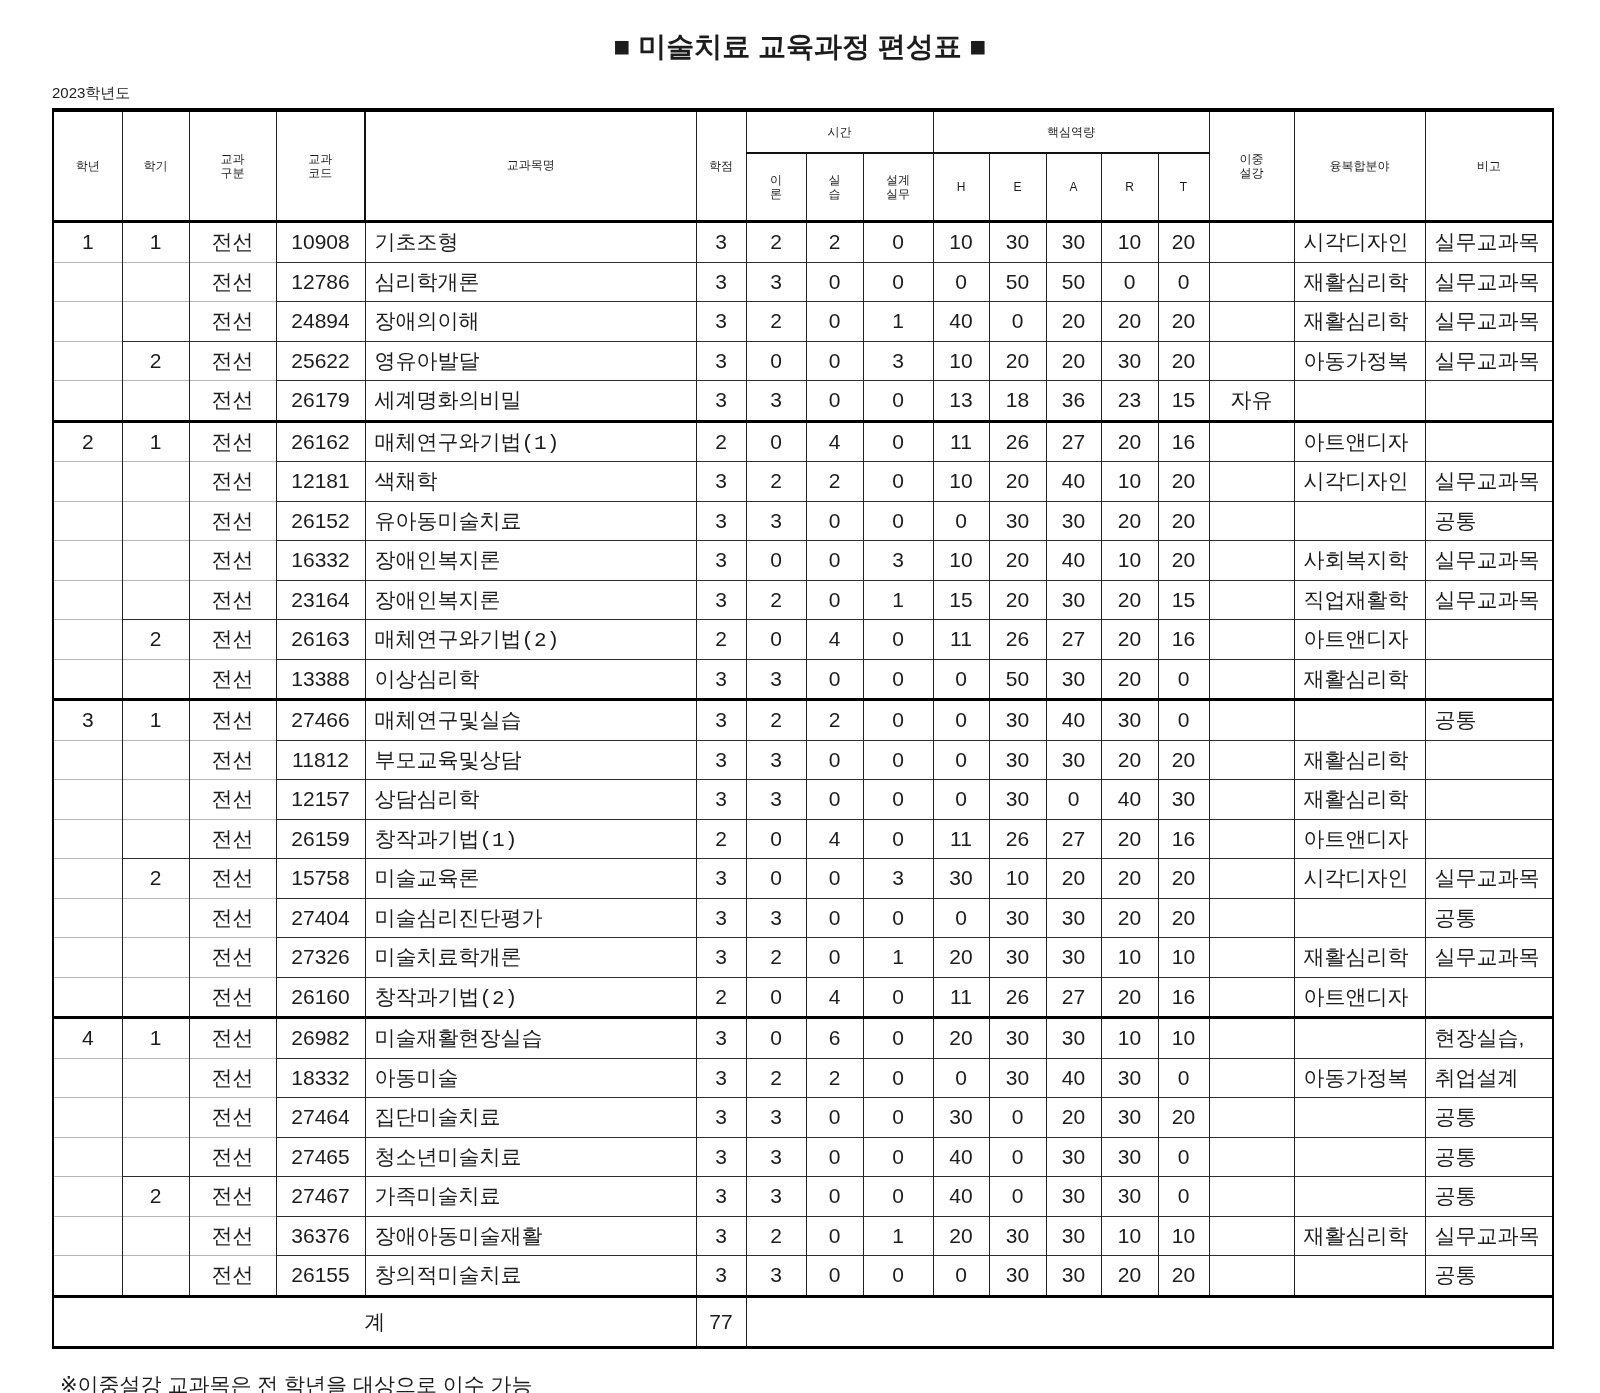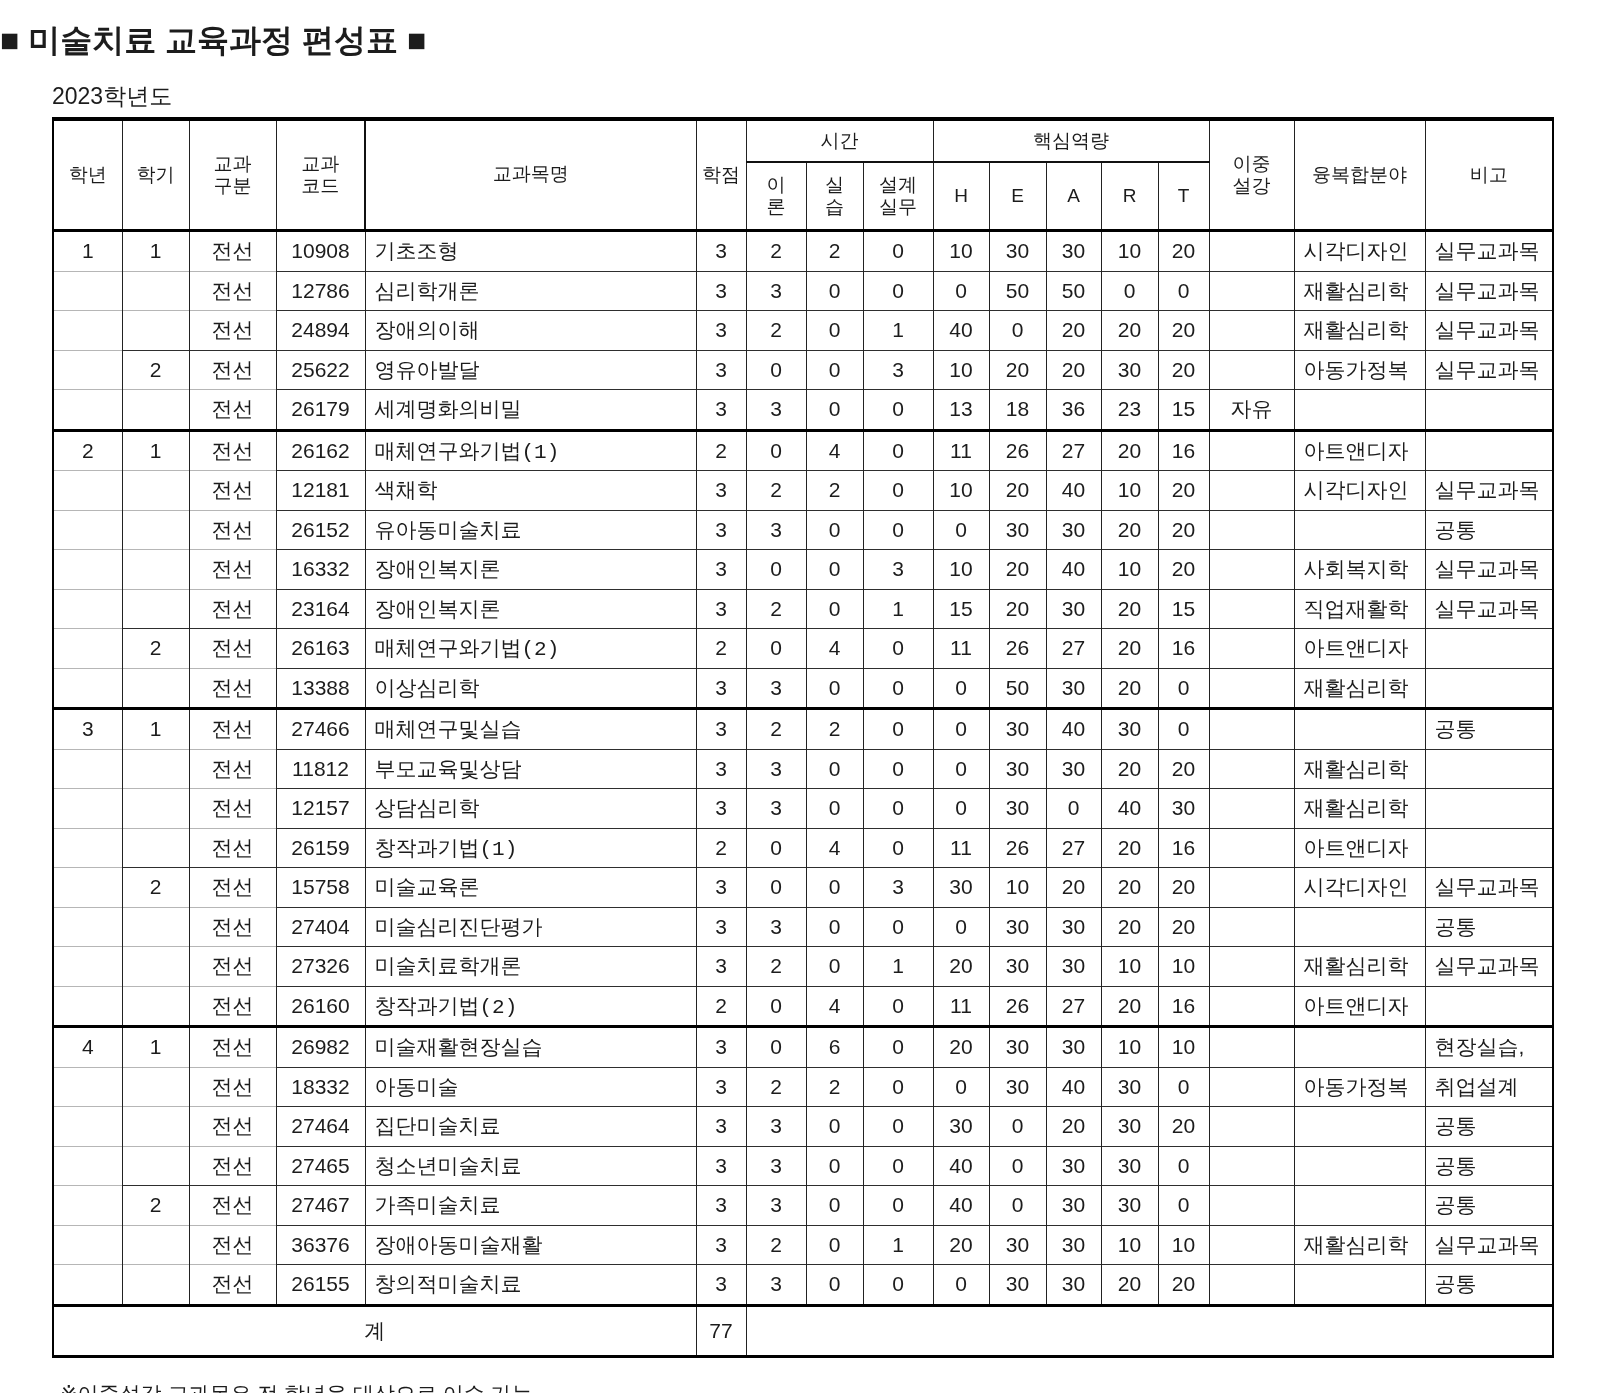--- a/index.html
+++ b/index.html
@@ -1,22 +1,22 @@
 <!DOCTYPE html>
 <html><head>
 <meta charset="utf-8">
 <style>
   html,body{margin:0;padding:0;background:#fff;}
   body{width:1600px;height:1393px;font-family:"Liberation Sans","DejaVu Sans",sans-serif;color:#1c1c1c;}
-  .title{padding-top:19px;font-size:32px;font-weight:700;text-align:left;}
-  .year-label{margin:18px 0 5px 52px;font-size:23px;}
+  .title{padding-top:28px;font-size:28px;font-weight:700;text-align:center;}
+  .year-label{margin:18px 0 5px 52px;font-size:15px;}
   table.curr{border-collapse:collapse;table-layout:fixed;width:1500px;margin-left:52px;
     border:2px solid #000;border-top:4px solid #000;border-bottom:3px solid #000;}
   th,td{padding:0;font-weight:400;overflow:hidden;}
-  thead th{font-size:19px;line-height:1.18;white-space:pre-line;text-align:center;vertical-align:middle;
+  thead th{font-size:12px;line-height:1.18;white-space:pre-line;text-align:center;vertical-align:middle;
     border:1px solid #222;border-bottom:3px solid #000;}
   thead tr.tier1 th{height:40px;}
   thead tr.tier2 th{height:66px;}
   thead th.group{border-bottom:2px solid #111;}
   tbody.rows td{font-size:21px;height:38.5px;text-align:center;vertical-align:middle;
     border-left:1px solid #222;border-right:1px solid #222;border-top:1px solid #2e2e2e;}
   tbody.rows td.c4,tbody.rows td.c15,tbody.rows td.c16{text-align:left;padding-left:9px;}
   tbody.rows tr.r-norm td.c0,tbody.rows tr.r-norm td.c1,tbody.rows tr.r-norm td.c2,
   tbody.rows tr.r-sem td.c0{border-top-color:#b6b6b6;}
   tbody.rows tr.r-grade td{border-top:3px solid #000;}

